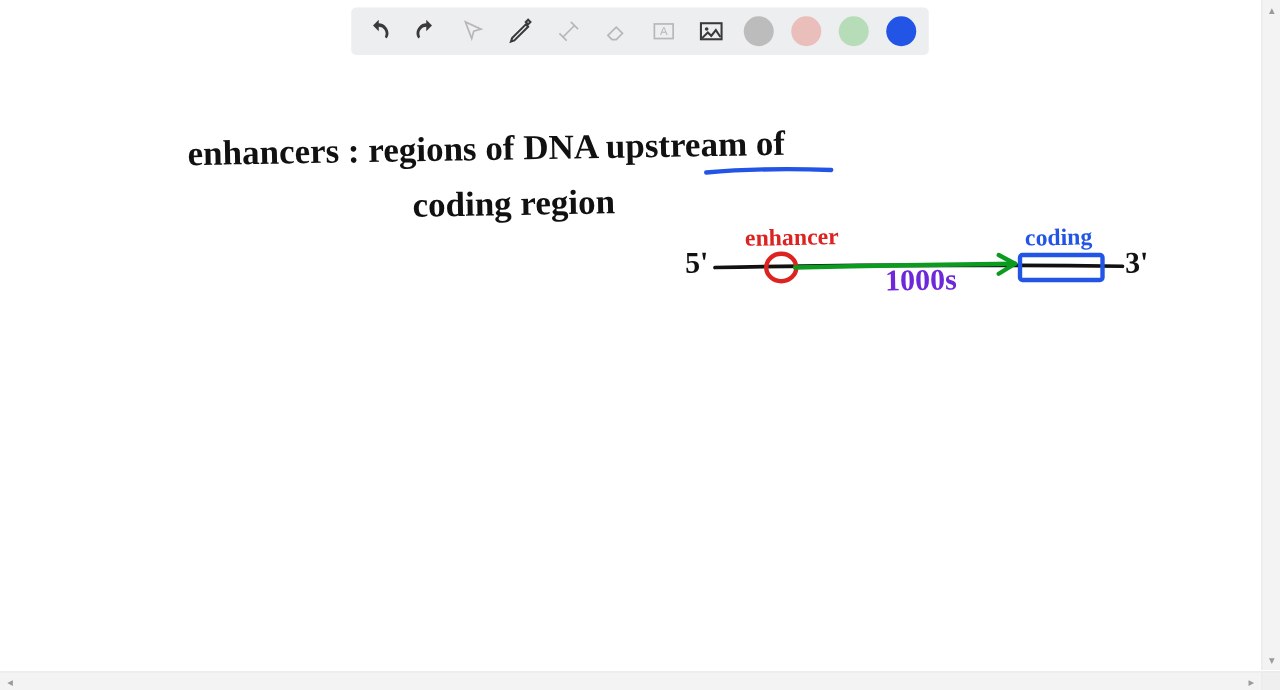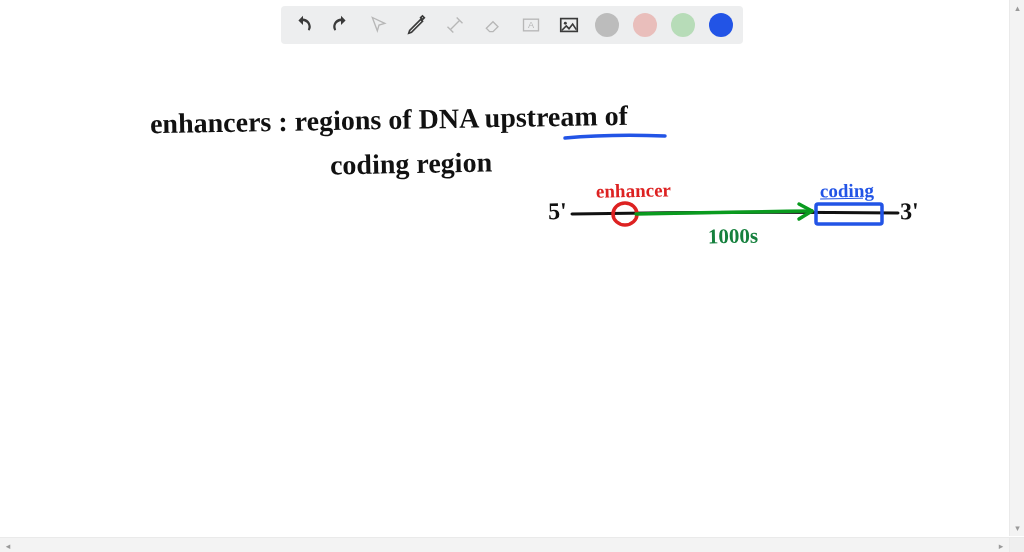--- a/index.html
+++ b/index.html
@@ -161,23 +161,23 @@
 
   <svg class="drawing-layer">
     <path d="M565 138 q45 -4 100 -2" stroke="#2254e6" stroke-width="3.5" fill="none" stroke-linecap="round"></path>
   </svg>
 
   <div class="hand-text" style="left:548px; top:198px; font-size:24px;">5'</div>
   <div class="hand-text" style="left:900px; top:198px; font-size:24px;">3'</div>
 
   <div class="hand-text" style="left:596px; top:180px; font-size:19px; color:#d22;">enhancer</div>
 
-  <div class="hand-text" style="left:820px; top:180px; font-size:19px; color:#2254e6;text-decoration:underline;">coding</div>
-
-  <div class="hand-text" style="left:708px; top:224px; font-size:21px; color:#15803d;">1000s</div>
+  <div class="hand-text" style="left:820px; top:180px; font-size:19px; color:#2254e6;">coding</div>
+
+  <div class="hand-text" style="left:708px; top:212px; font-size:24px; color:#6d28d9;">1000s</div>
 
   <svg class="drawing-layer">
 
     <path d="M572 214 q160 -3 326 -1" stroke="#111" stroke-width="3" fill="none" stroke-linecap="round"></path>
 
     <ellipse cx="625" cy="214" rx="12" ry="11" stroke="#d22" stroke-width="3.5" fill="none"></ellipse>
 
     <rect x="816" y="204" width="66" height="20" stroke="#2254e6" stroke-width="3.5" fill="none" rx="2"></rect>
 
     <path d="M636 214 q90 -2 176 -3" stroke="#0a9b1f" stroke-width="3.5" fill="none" stroke-linecap="round"></path>

